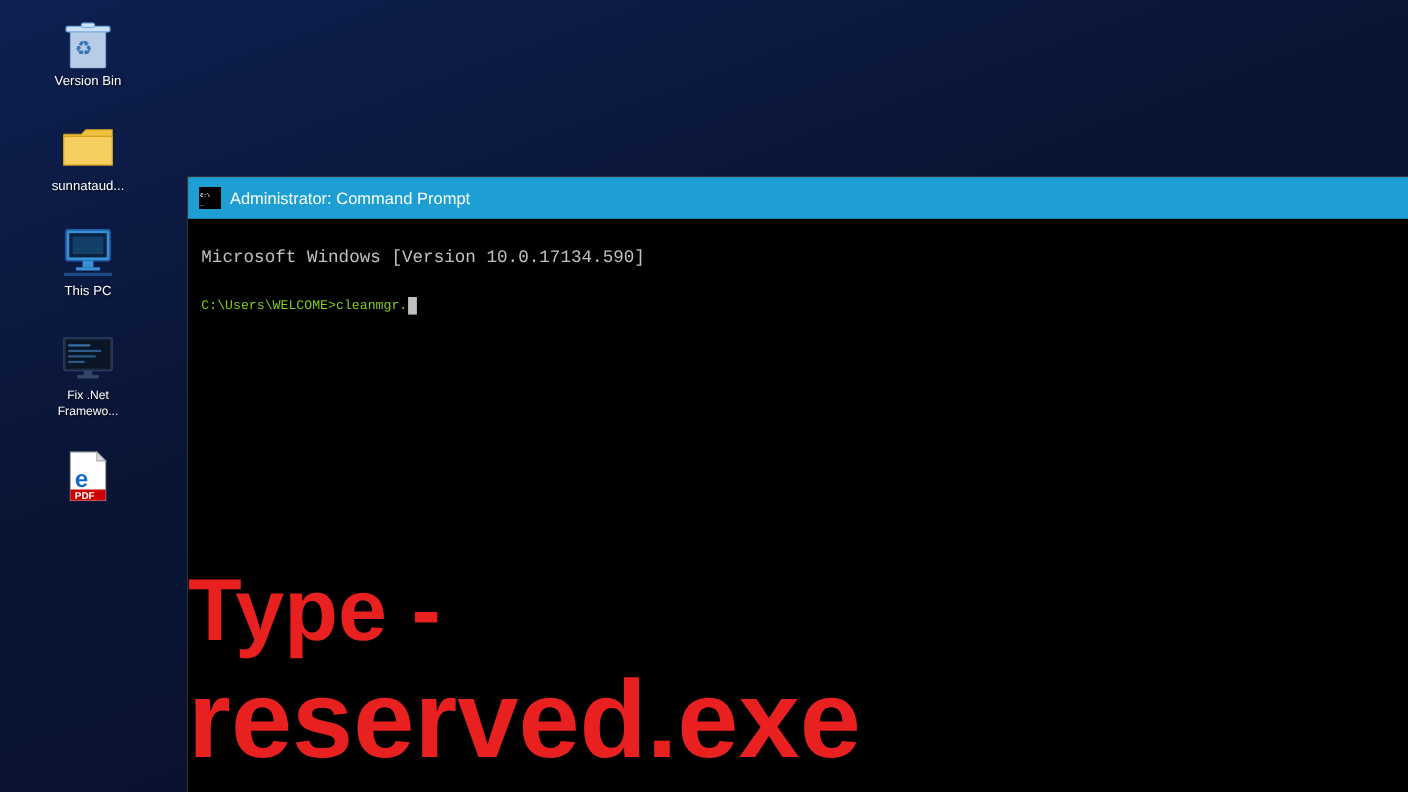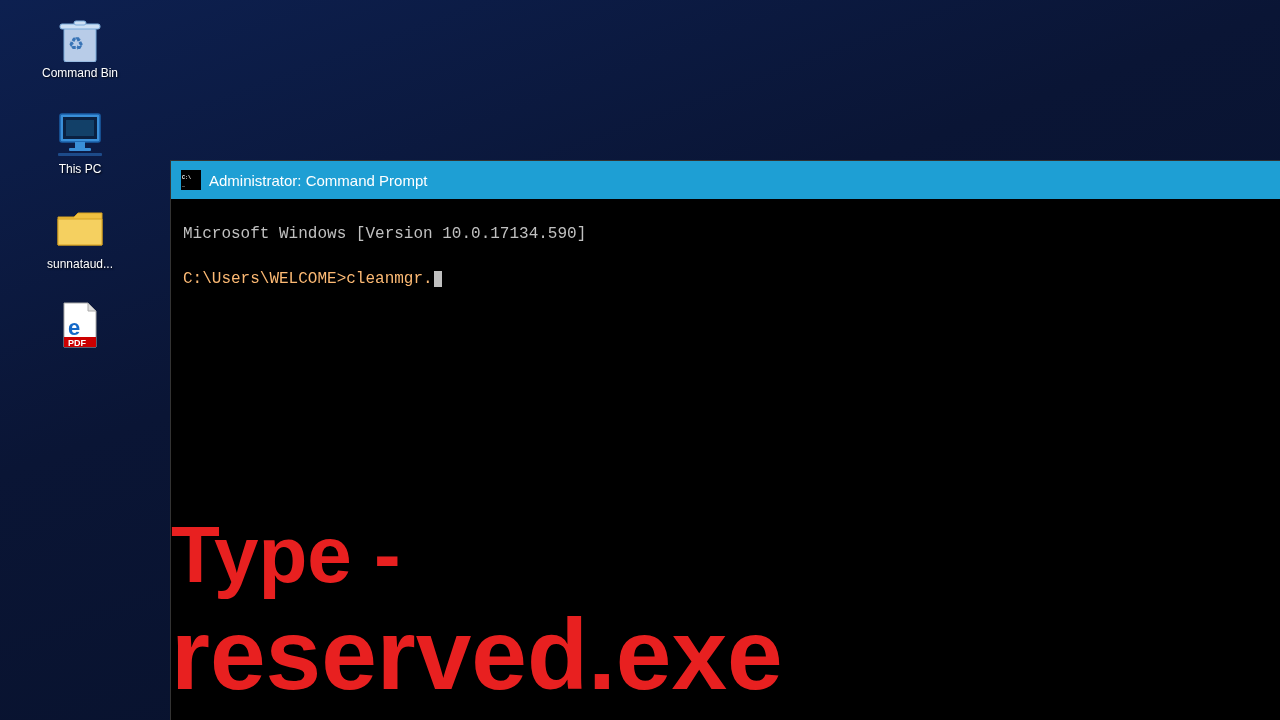--- a/index.html
+++ b/index.html
@@ -172,51 +172,69 @@
 
           <rect x="2" y="10" width="40" height="5" rx="2" fill="#cce0f5" stroke="#7aabda" stroke-width="1"></rect>
 
           <rect x="16" y="7" width="12" height="4" rx="2" fill="#cce0f5" stroke="#7aabda" stroke-width="1"></rect>
 
           <g fill="#1a5faa" opacity="0.8">
             <text x="10" y="36" font-size="18" font-family="Arial">♻</text>
           </g>
         </svg>
       </div>
-      <span class="icon-label">Command Bin</span>
-    </div>
-
-    <div class="desktop-icon">
-      <div class="icon-img">
-        <svg width="48" height="44" viewBox="0 0 48 44">
-
-          <rect x="4" y="2" width="40" height="28" rx="2" fill="#3a8fd8" stroke="#1a5fa8" stroke-width="1.5"></rect>
-          <rect x="7" y="5" width="34" height="22" fill="#0a2040"></rect>
-
-          <rect x="19" y="30" width="10" height="6" fill="#3a8fd8"></rect>
-          <rect x="13" y="36" width="22" height="3" rx="1" fill="#3a8fd8"></rect>
-
-          <rect x="10" y="8" width="28" height="16" fill="#1a6090" opacity="0.5"></rect>
-
-          <rect x="2" y="41" width="44" height="3" rx="1" fill="#2a6ab8" opacity="0.6"></rect>
-        </svg>
-      </div>
-      <span class="icon-label">This PC</span>
+      <span class="icon-label">Version Bin</span>
     </div>
 
     <div class="desktop-icon">
       <div class="icon-img">
         <svg width="48" height="40" viewBox="0 0 48 40">
           <path d="M2 8 L18 8 L22 4 L46 4 L46 36 L2 36 Z" fill="#f0c040" stroke="#d4a020" stroke-width="1"></path>
           <path d="M2 10 L46 10 L46 36 L2 36 Z" fill="#f5d060" stroke="#d4a020" stroke-width="1"></path>
         </svg>
       </div>
       <span class="icon-label">sunnataud...</span>
     </div>
 
+    <div class="desktop-icon">
+      <div class="icon-img">
+        <svg width="48" height="44" viewBox="0 0 48 44">
+
+          <rect x="4" y="2" width="40" height="28" rx="2" fill="#3a8fd8" stroke="#1a5fa8" stroke-width="1.5"></rect>
+          <rect x="7" y="5" width="34" height="22" fill="#0a2040"></rect>
+
+          <rect x="19" y="30" width="10" height="6" fill="#3a8fd8"></rect>
+          <rect x="13" y="36" width="22" height="3" rx="1" fill="#3a8fd8"></rect>
+
+          <rect x="10" y="8" width="28" height="16" fill="#1a6090" opacity="0.5"></rect>
+
+          <rect x="2" y="41" width="44" height="3" rx="1" fill="#2a6ab8" opacity="0.6"></rect>
+        </svg>
+      </div>
+      <span class="icon-label">This PC</span>
+    </div>
+
+    <div class="desktop-icon">
+      <div class="icon-img">
+        <svg width="48" height="40" viewBox="0 0 48 40">
+
+          <rect x="2" y="2" width="44" height="30" rx="2" fill="#1a2a40" stroke="#334466" stroke-width="1"></rect>
+          <rect x="4" y="4" width="40" height="26" fill="#0a1525"></rect>
+
+          <rect x="6" y="8" width="20" height="2" fill="#4488cc" opacity="0.8"></rect>
+          <rect x="6" y="13" width="30" height="2" fill="#4488cc" opacity="0.6"></rect>
+          <rect x="6" y="18" width="25" height="2" fill="#4488cc" opacity="0.6"></rect>
+          <rect x="6" y="23" width="15" height="2" fill="#4488cc" opacity="0.6"></rect>
+
+          <rect x="20" y="32" width="8" height="4" fill="#334466"></rect>
+          <rect x="14" y="36" width="20" height="3" rx="1" fill="#334466"></rect>
+        </svg>
+      </div>
+      <span class="icon-label" style="font-size:11px;">Fix .Net Framewo...</span>
+    </div>
 
     <div class="desktop-icon">
       <div class="icon-img">
         <svg width="40" height="48" viewBox="0 0 40 48">
 
           <path d="M4 2 L28 2 L36 10 L36 46 L4 46 Z" fill="white" stroke="#aaa" stroke-width="1"></path>
           <path d="M28 2 L28 10 L36 10 Z" fill="#ddd" stroke="#aaa" stroke-width="1"></path>
 
           <text x="8" y="34" font-size="22" font-family="Arial" font-weight="bold" fill="#1469c8">e</text>
 
@@ -240,21 +258,21 @@
           <text x="1" y="16" font-size="5" font-family="Courier New" fill="white">_</text>
         </svg>
       </div>
       <span class="cmd-title">Administrator: Command Prompt</span>
     </div>
 
     <div class="cmd-body">
       <div class="cmd-line">Microsoft Windows [Version 10.0.17134.590]</div>
       <div class="cmd-line">&nbsp;</div>
       <div class="cmd-prompt-line">
-        <span style="font-family:'Courier New',Courier,monospace; font-size:16px; color:#fdba74;">C:\Users\WELCOME&gt;cleanmgr.</span>
+        <span style="font-family:'Courier New',Courier,monospace; font-size:12px; color:#84cc16;">C:\Users\WELCOME&gt;cleanmgr.</span>
           <span class="cursor"></span>
       </div>
 
       <div class="overlay-text">
         <div class="overlay-line1">Type -</div>
         <div class="overlay-line2">reserved.exe</div>
       </div>
     </div>
 
   </div>

